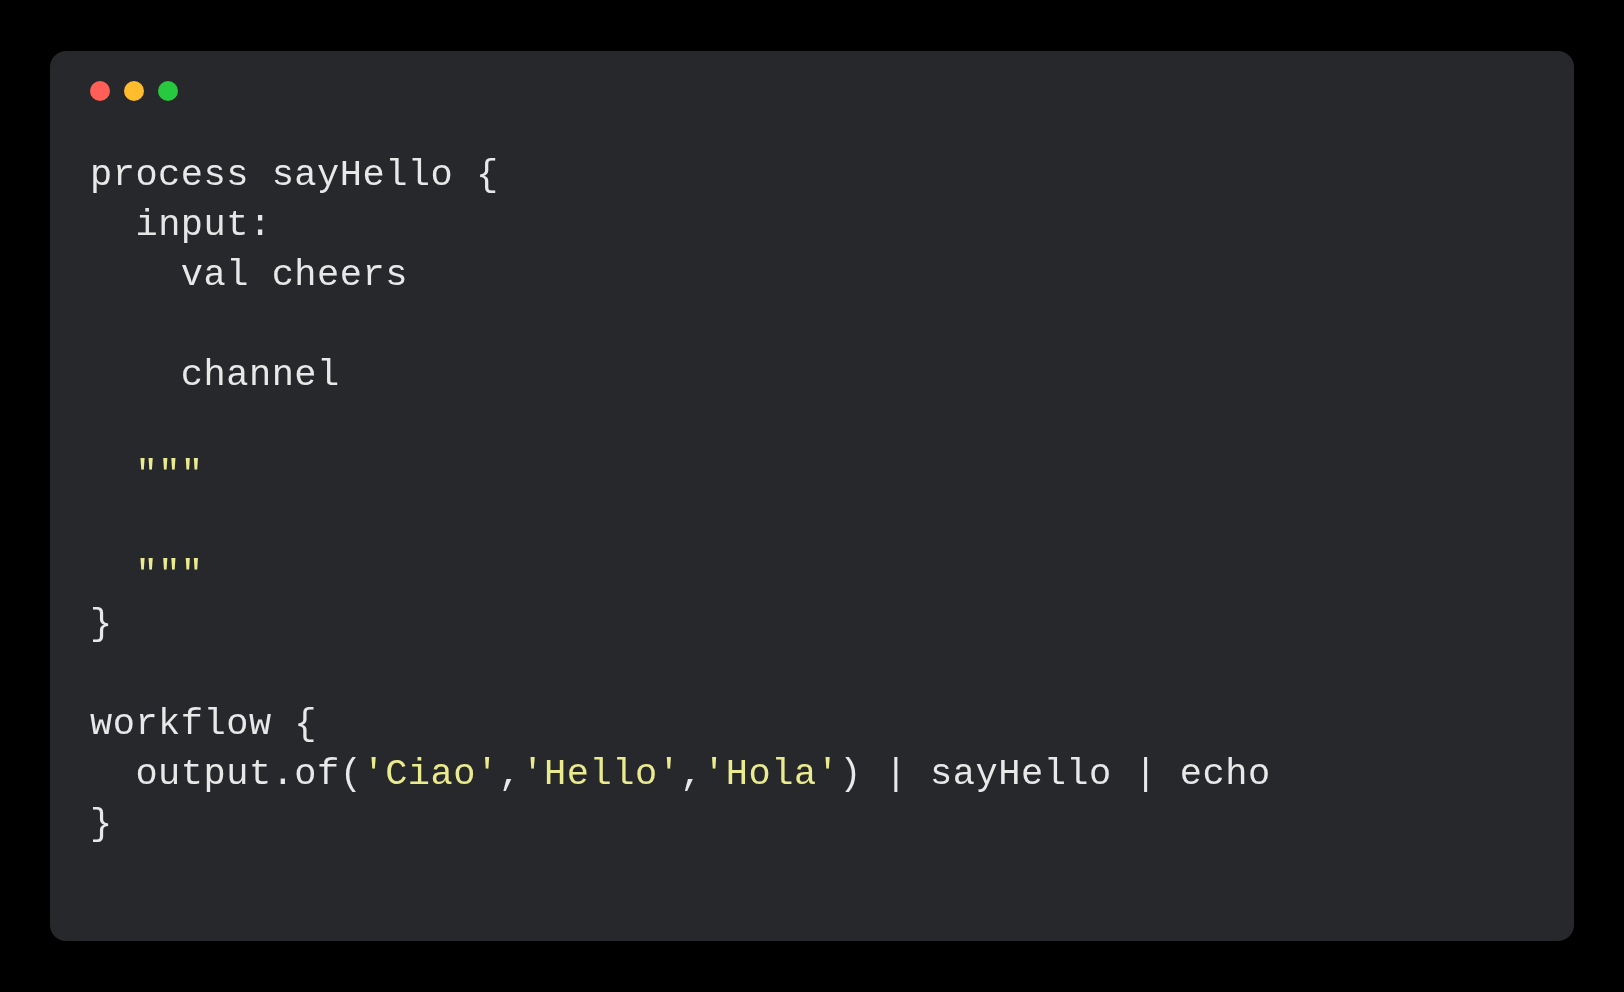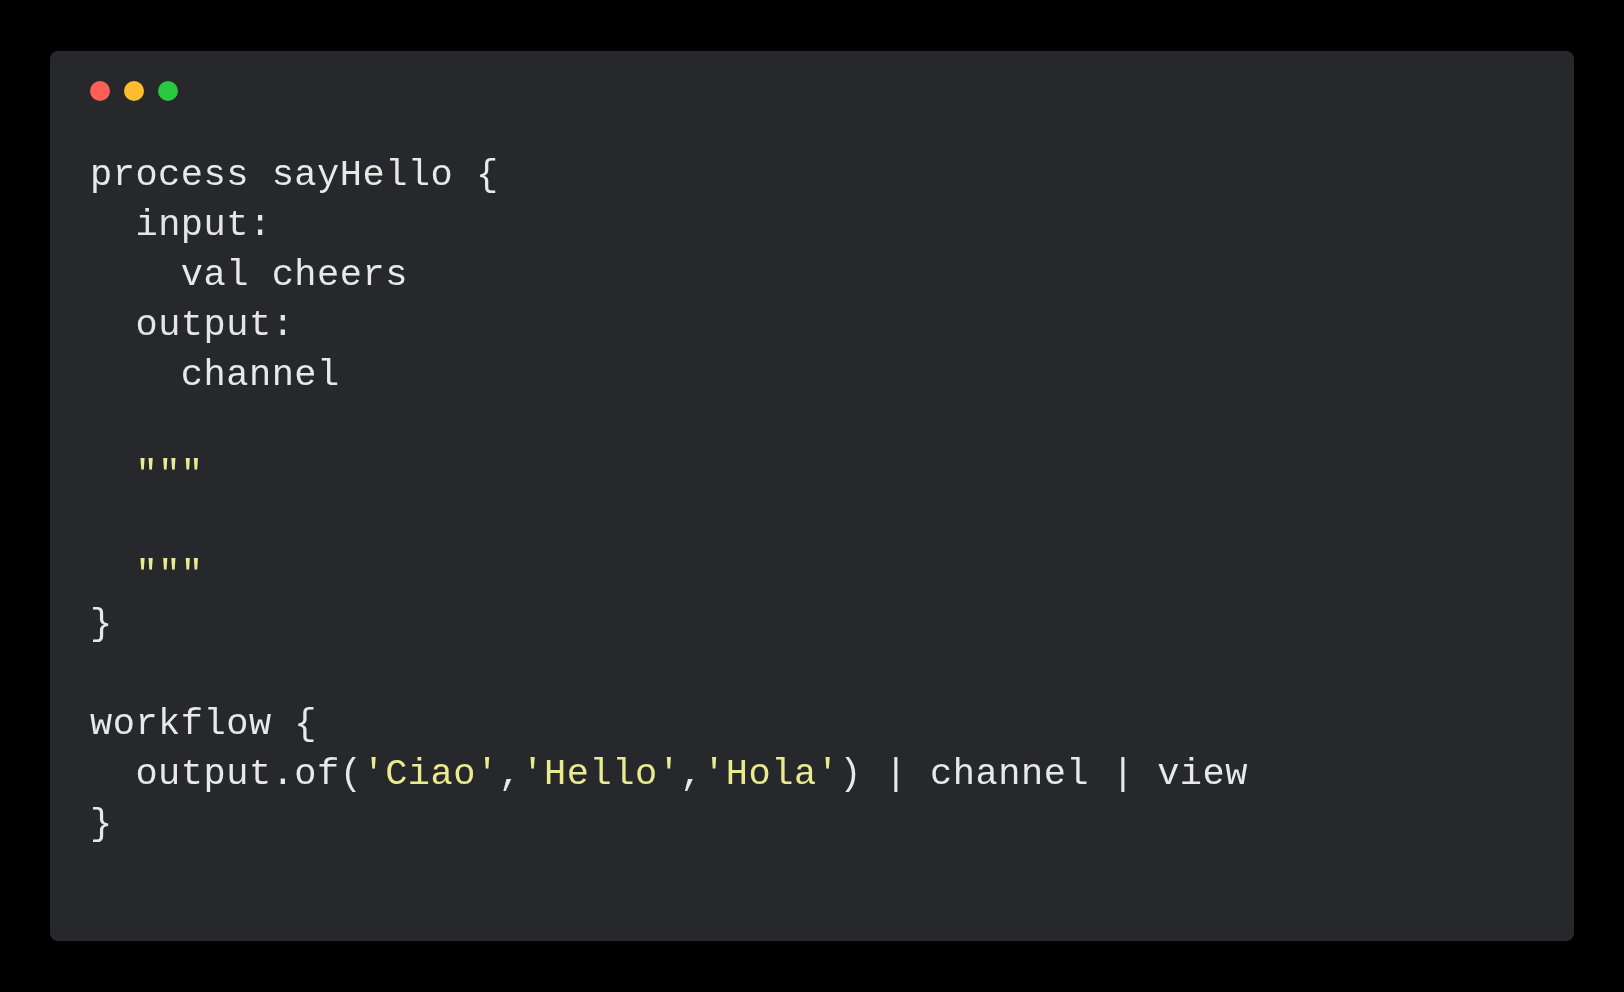--- a/index.html
+++ b/index.html
@@ -13,21 +13,21 @@
       width: 1624px;
       height: 992px;
       display: flex;
       align-items: center;
       justify-content: center;
       font-family: "SF Mono", "Monaco", "Menlo", "Consolas", "Courier New", monospace;
     }
     
     .terminal-window {
       background-color: #27282b;
-      border-radius: 8px;
+      border-radius: 16px;
       width: 1524px;
       height: 890px;
       padding: 30px 40px;
       overflow: hidden;
     }
     
     .traffic-lights {
       display: flex;
       gap: 14px;
       margin-bottom: 50px;
@@ -81,25 +81,25 @@
 <div class="terminal-window">
   <div class="traffic-lights">
     <div class="traffic-light red"></div>
     <div class="traffic-light yellow"></div>
     <div class="traffic-light green"></div>
   </div>
   <div class="code-content" id="code-content">
   <div class="code-line"><span class="tok-plain">process sayHello {</span></div>
       <div class="code-line"><span class="tok-plain">  </span><span class="tok-keyword">input:</span></div>
       <div class="code-line"><span class="tok-plain">    val cheers</span></div>
-      <div class="code-line"><span class="tok-plain">  </span><span class="tok-keyword">output:</span></div>
+      <div class="code-line"><span class="tok-plain">  </span></div>
       <div class="code-line"><span class="tok-plain">    channel</span></div>
       <div class="code-line"><span class="tok-plain"> </span></div>
       <div class="code-line"><span class="tok-plain">  </span><span class="tok-string">"""</span></div>
       <div class="code-line"><span class="tok-plain">  </span></div>
       <div class="code-line"><span class="tok-plain">  </span><span class="tok-string">"""</span></div>
       <div class="code-line"><span class="tok-plain">}</span></div>
       <div class="code-line"><span class="tok-plain"> </span></div>
       <div class="code-line"><span class="tok-plain">workflow {</span></div>
-      <div class="code-line"><span class="tok-plain">  output.of(</span><span class="tok-string">'Ciao'</span><span class="tok-plain">,</span><span class="tok-string">'Hello'</span><span class="tok-plain">,</span><span class="tok-string">'Hola'</span><span class="tok-plain">) | channel | view</span></div>
+      <div class="code-line"><span class="tok-plain">  output.of(</span><span class="tok-string">'Ciao'</span><span class="tok-plain">,</span><span class="tok-string">'Hello'</span><span class="tok-plain">,</span><span class="tok-string">'Hola'</span><span class="tok-plain">) | sayHello | echo</span></div>
       <div class="code-line"><span class="tok-plain">}</span></div>
     </div>
 </div>
 
 </body></html>

